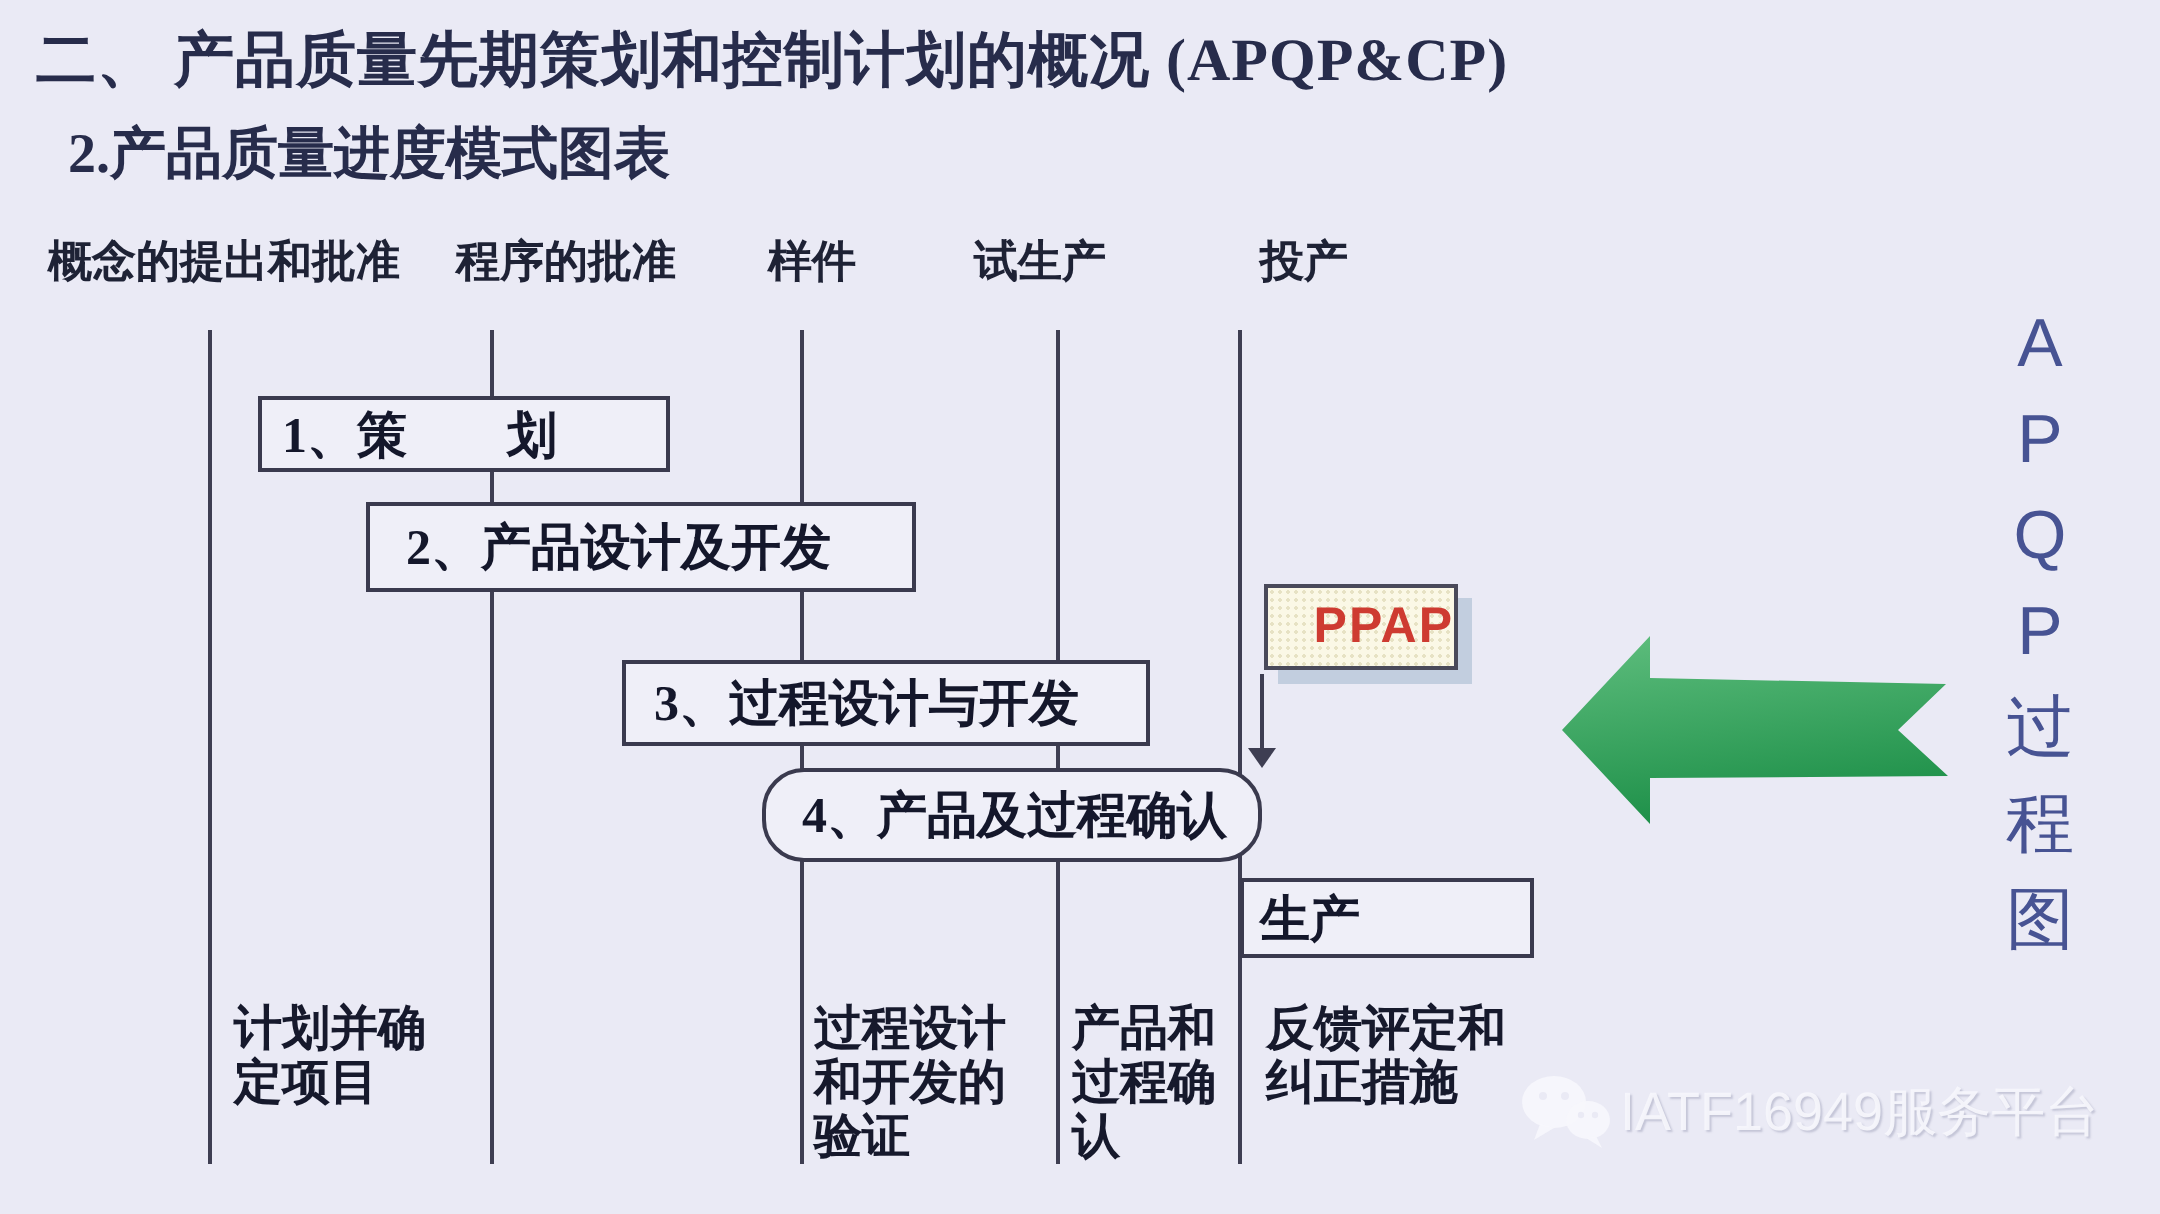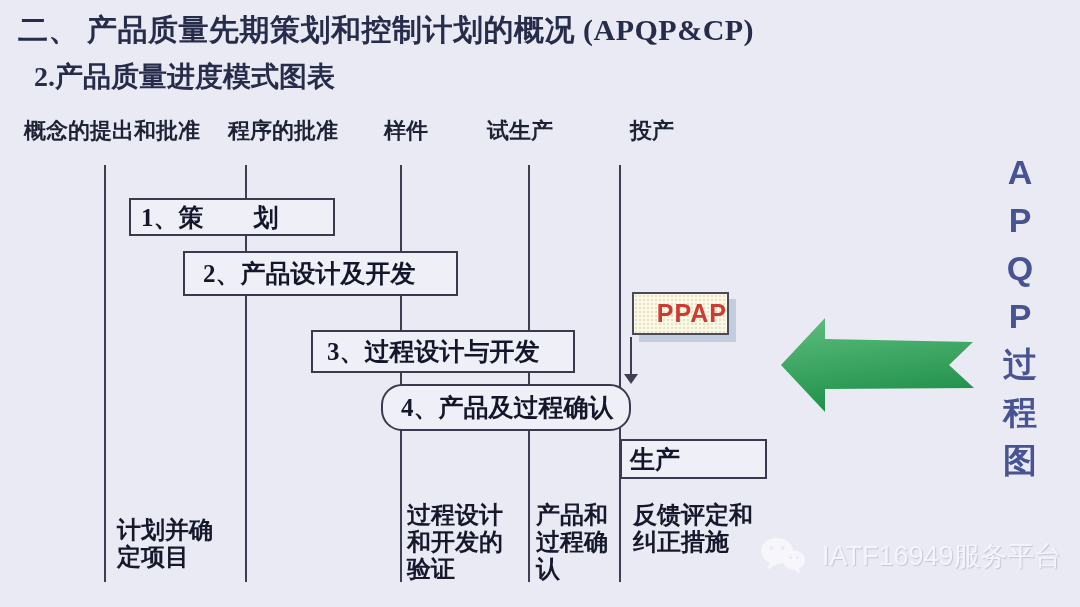--- a/index.html
+++ b/index.html
@@ -116,47 +116,47 @@
     position: absolute;
     left: 772px; top: 308px;
     z-index: 2;
   }
   .side-label {
     position: absolute;
     left: 999px; top: 148px;
     width: 42px;
     font-family: "Liberation Sans", sans-serif;
     font-size: 34px;
-    font-weight: 700;
+    font-weight: 400;
     color: #475393;
     line-height: 48px;
     text-align: center;
     word-break: break-all;
   }
   .output-label {
     position: absolute;
     top: 502px;
     font-size: 24px;
     font-weight: bold;
     color: #16192C;
     line-height: 27px;
     white-space: pre-line;
     z-index: 2;
   }
-  .o1 { left: 117px; margin-top: 15px; }
+  .o1 { left: 117px; }
   .o2 { left: 258px; }
   .o3 { left: 407px; }
   .o4 { left: 536px; }
   .o5 { left: 633px; }
   .watermark {
     position: absolute;
     left: 760px; top: 536px;
     display: flex;
     align-items: center;
-    gap: 16px;
+    gap: 4px;
     z-index: 4;
   }
   .watermark-text {
     font-family: "Liberation Sans", sans-serif;
     font-size: 27px;
     color: rgba(246, 246, 252, 0.92);
     text-shadow: 1px 1px 1px rgba(150, 152, 180, 0.45);
     white-space: nowrap;
   }
 </style>

